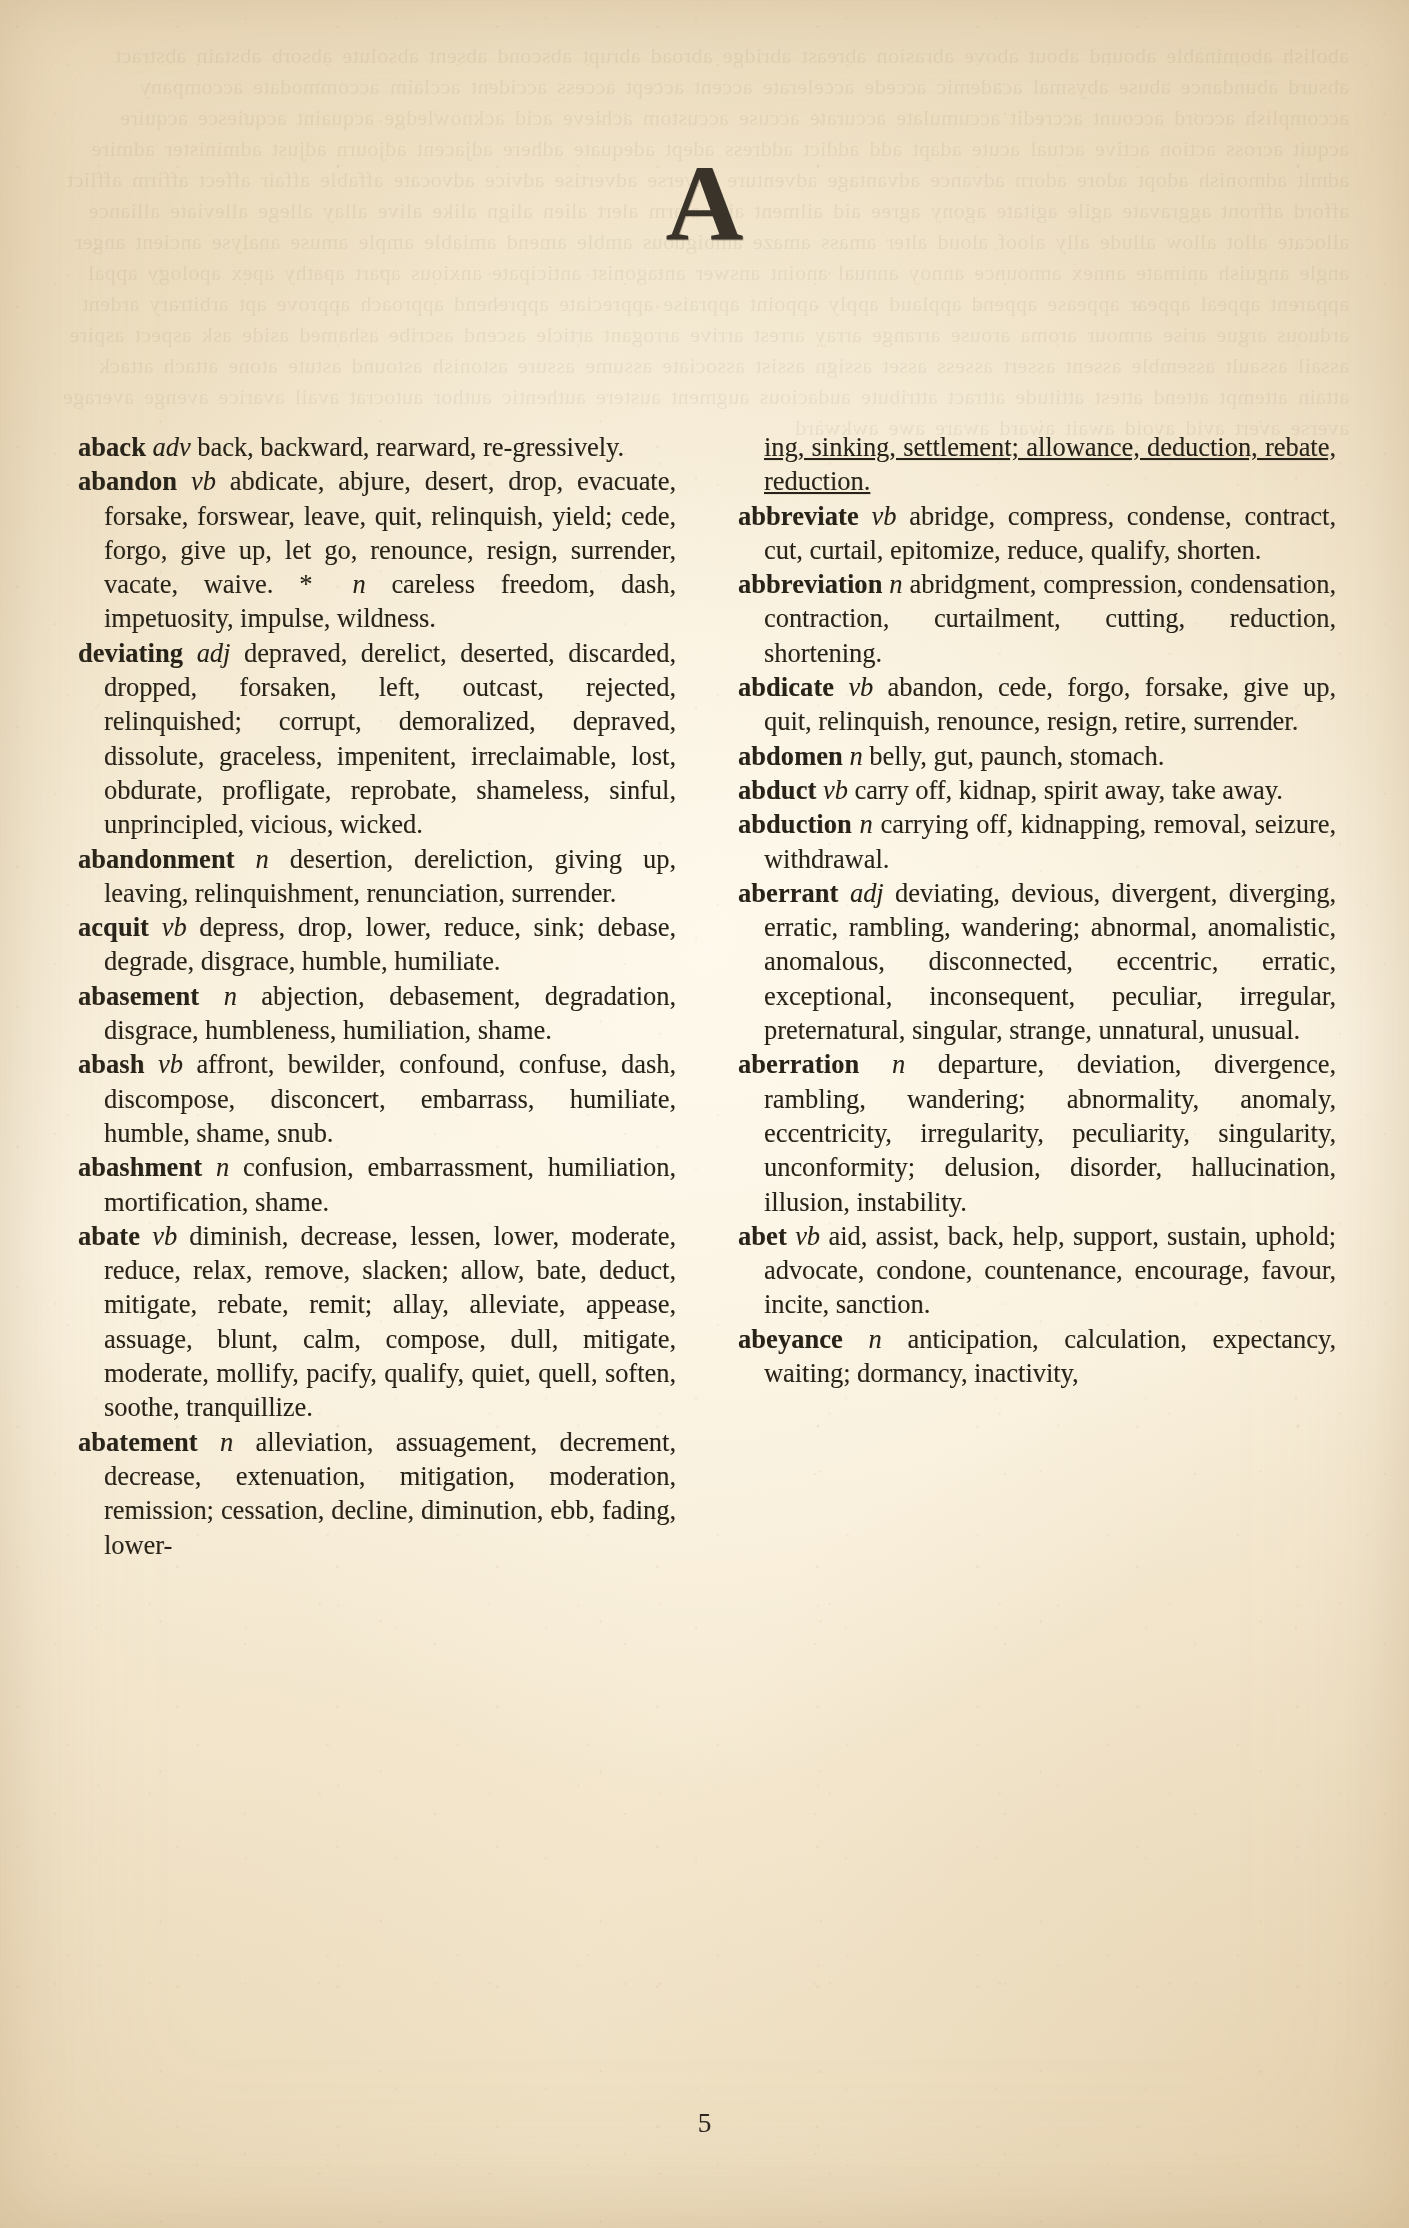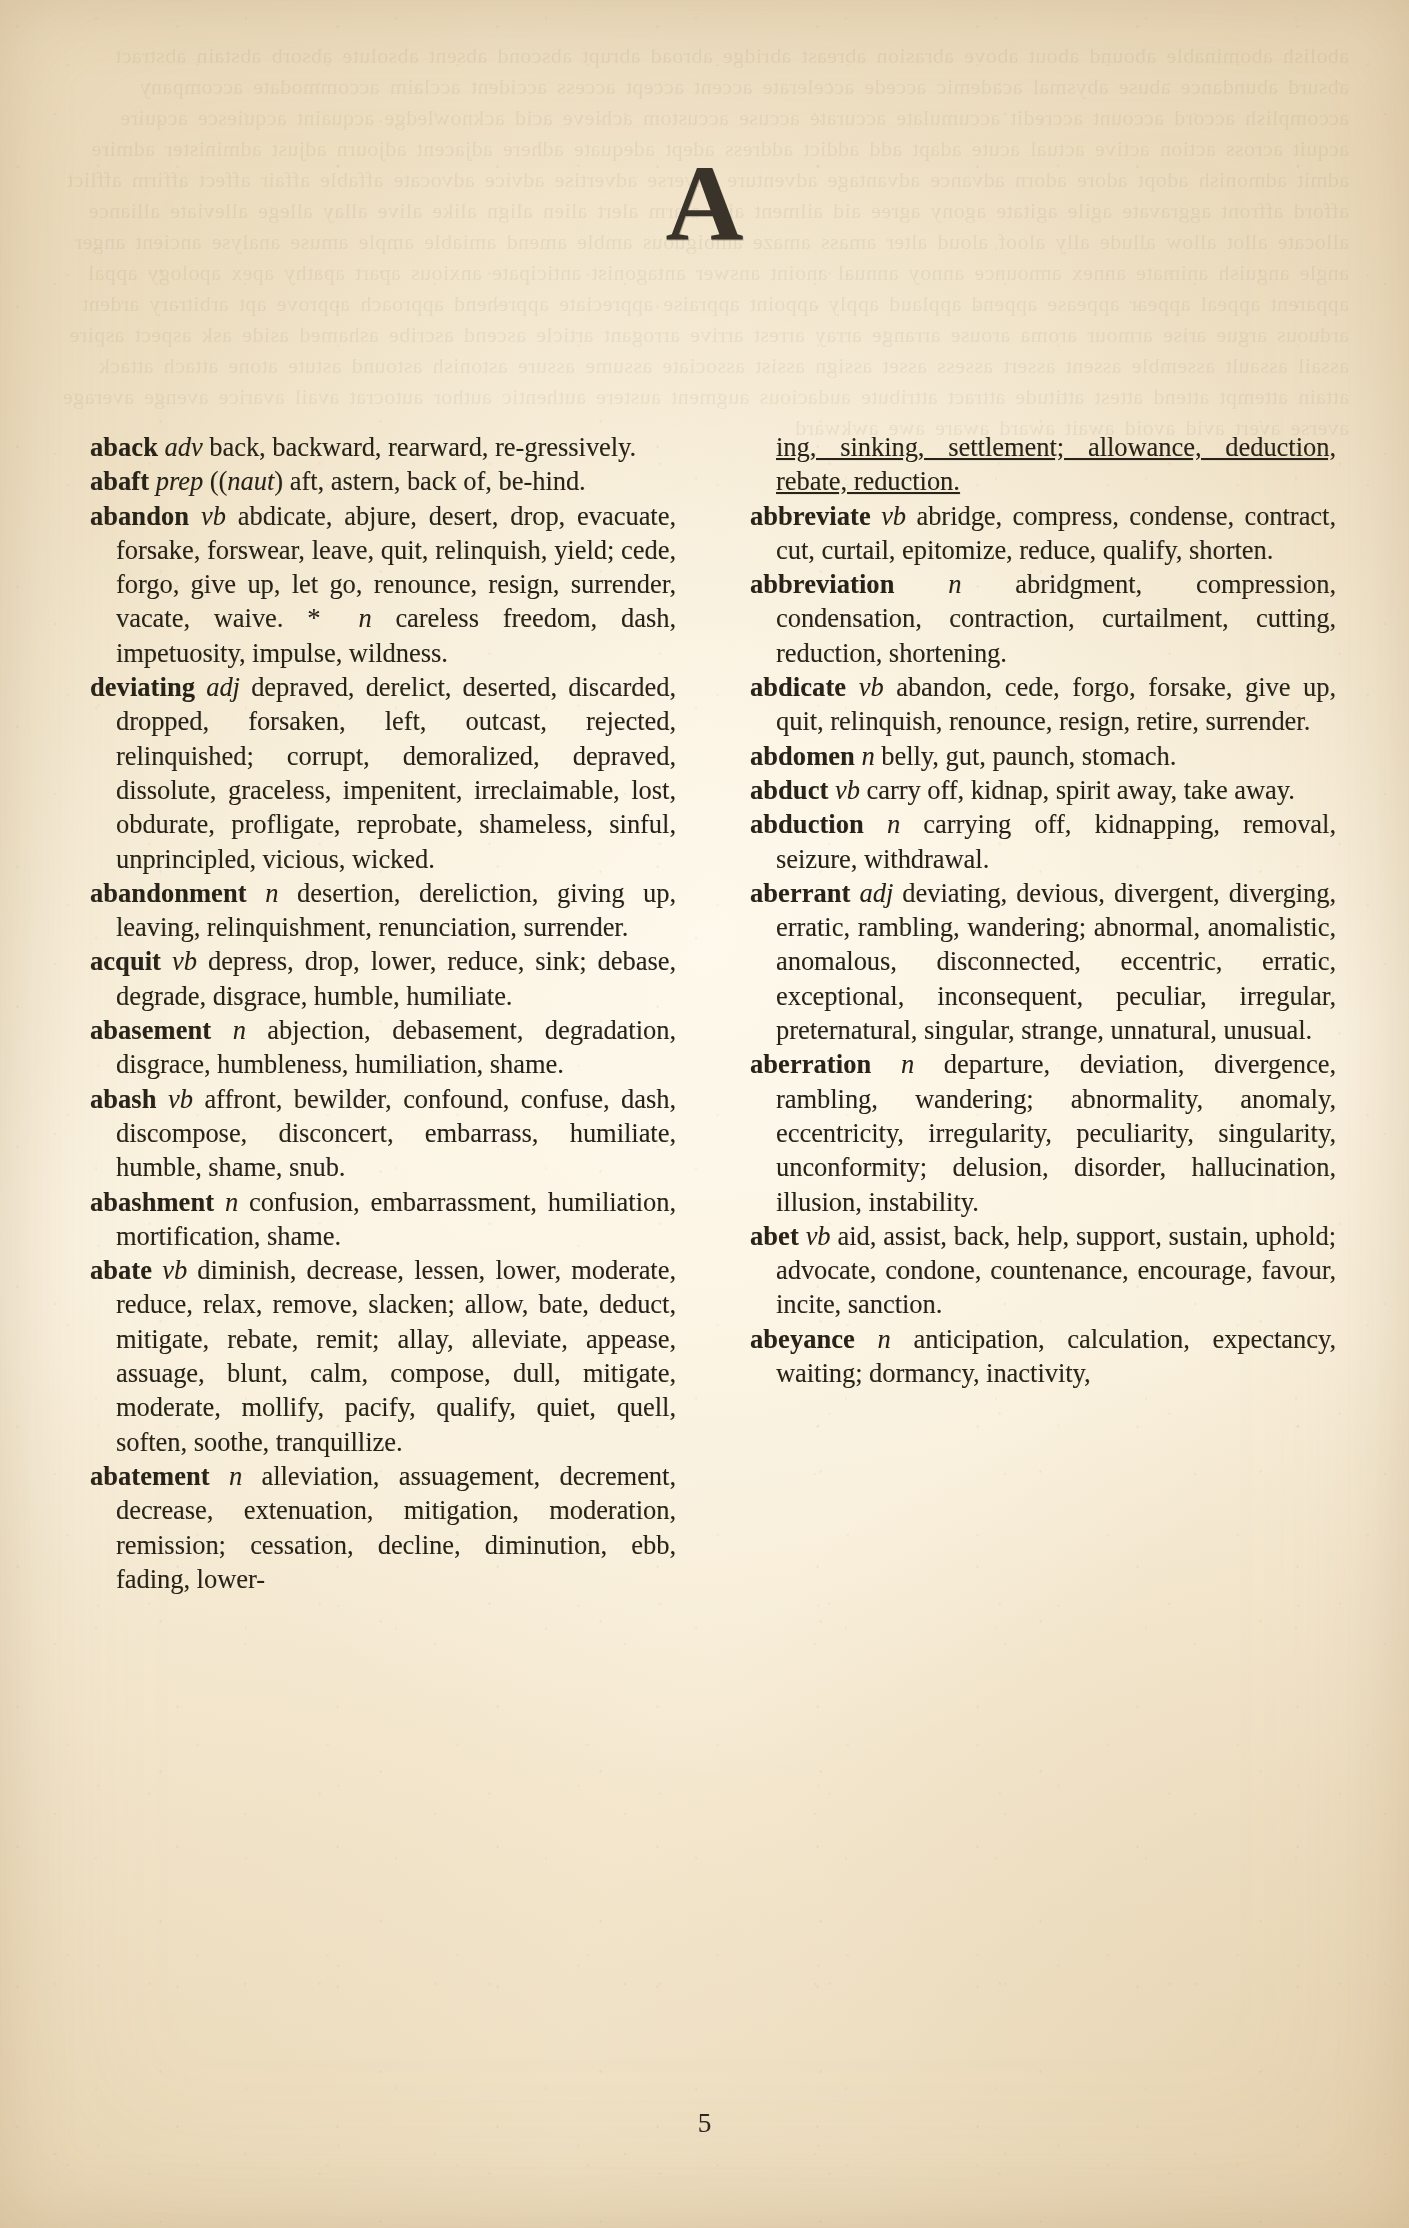--- a/index.html
+++ b/index.html
@@ -88,21 +88,20 @@
   .columns {
     position: absolute;
     top: 430px;
     left: 78px;
     width: 1258px;
     display: flex;
     gap: 62px;
   }
   .column {
     width: 598px;
-    margin-left: 12px;
   }
 
   .entry {
     font-size: 26.4px;
     line-height: 34.3px;
     text-align: justify;
     text-justify: inter-word;
     padding-left: 26px;
     text-indent: -26px;
     margin: 0;
@@ -155,21 +154,20 @@
 <div class="showthrough">abolish abominable abound about above abrasion abreast abridge abroad abrupt abscond absent absolute absorb abstain abstract absurd abundance abuse abysmal academic accede accelerate accent accept access accident acclaim accommodate accompany accomplish accord account accredit accumulate accurate accuse accustom achieve acid acknowledge acquaint acquiesce acquire acquit across action active actual acute adapt add addict address adept adequate adhere adjacent adjourn adjust administer admire admit admonish adopt adore adorn advance advantage adventure adverse advertise advice advocate affable affair affect affirm afflict afford affront aggravate agile agitate agony agree aid ailment aim alarm alert alien align alike alive allay allege alleviate alliance allocate allot allow allude ally aloof aloud alter amass amaze ambiguous amble amend amiable ample amuse analyse ancient anger angle anguish animate annex announce annoy annual anoint answer antagonist anticipate anxious apart apathy apex apology appal apparent appeal appear appease append applaud apply appoint appraise appreciate apprehend approach approve apt arbitrary ardent arduous argue arise armour aroma arouse arrange array arrest arrive arrogant article ascend ascribe ashamed aside ask aspect aspire assail assault assemble assent assert assess asset assign assist associate assume assure astonish astound astute atone attach attack attain attempt attend attest attitude attract attribute audacious augment austere authentic author autocrat avail avarice avenge average averse avert avid avoid await award aware awe awkward</div>
 <div class="grain"></div>
 
 <div class="content">
 
   <div class="letter-heading">A</div>
 
   <div class="columns">
     <div class="column" id="col-left">
         <p class="entry"><span class="hw">aback</span> <span class="pos">adv</span><span> back, backward, rearward, re-gressively.</span></p>
-        <p class="entry"><span class="hw">abaft</span> <span class="pos">prep</span> ((<span class="pos">naut</span>) aft, astern, back of, be-hind.</p>
         <p class="entry"><span class="hw">abandon</span> <span class="pos">vb</span><span> abdicate, abjure, desert, drop, evacuate, forsake, forswear, leave, quit, relinquish, yield; cede, forgo, give up, let go, renounce, resign, surrender, vacate, waive. </span><span class="sep">*</span>  <span class="pos">n</span><span> careless freedom, dash, impetuosity, impulse, wildness.</span></p>
         <p class="entry"><span class="hw">deviating</span> <span class="pos">adj</span><span> depraved, derelict, deserted, discarded, dropped, forsaken, left, outcast, rejected, relinquished; corrupt, demoralized, depraved, dissolute, graceless, impenitent, irreclaimable, lost, obdurate, profligate, reprobate, shameless, sinful, unprincipled, vicious, wicked.</span></p>
         <p class="entry"><span class="hw">abandonment</span> <span class="pos">n</span><span> desertion, dereliction, giving up, leaving, relinquishment, renunciation, surrender.</span></p>
         <p class="entry"><span class="hw">acquit</span> <span class="pos">vb</span><span> depress, drop, lower, reduce, sink; debase, degrade, disgrace, humble, humiliate.</span></p>
         <p class="entry"><span class="hw">abasement</span> <span class="pos">n</span><span> abjection, debasement, degradation, disgrace, humbleness, humiliation, shame.</span></p>
         <p class="entry"><span class="hw">abash</span> <span class="pos">vb</span><span> affront, bewilder, confound, confuse, dash, discompose, disconcert, embarrass, humiliate, humble, shame, snub.</span></p>
         <p class="entry"><span class="hw">abashment</span> <span class="pos">n</span><span> confusion, embarrassment, humiliation, mortification, shame.</span></p>
         <p class="entry"><span class="hw">abate</span> <span class="pos">vb</span><span> diminish, decrease, lessen, lower, moderate, reduce, relax, remove, slacken; allow, bate, deduct, mitigate, rebate, remit; allay, alleviate, appease, assuage, blunt, calm, compose, dull, mitigate, moderate, mollify, pacify, qualify, quiet, quell, soften, soothe, tranquillize.</span></p>
         <p class="entry"><span class="hw">abatement</span> <span class="pos">n</span><span> alleviation, assuagement, decrement, decrease, extenuation, mitigation, moderation, remission; cessation, decline, diminution, ebb, fading, lower-</span></p>
       </div>

